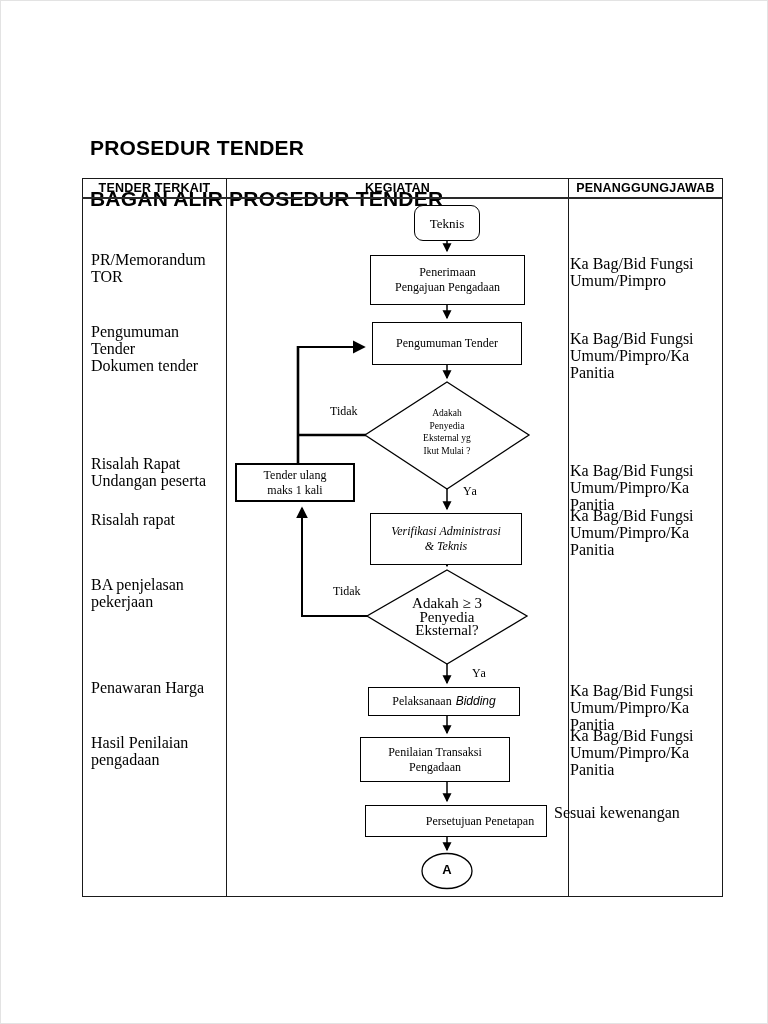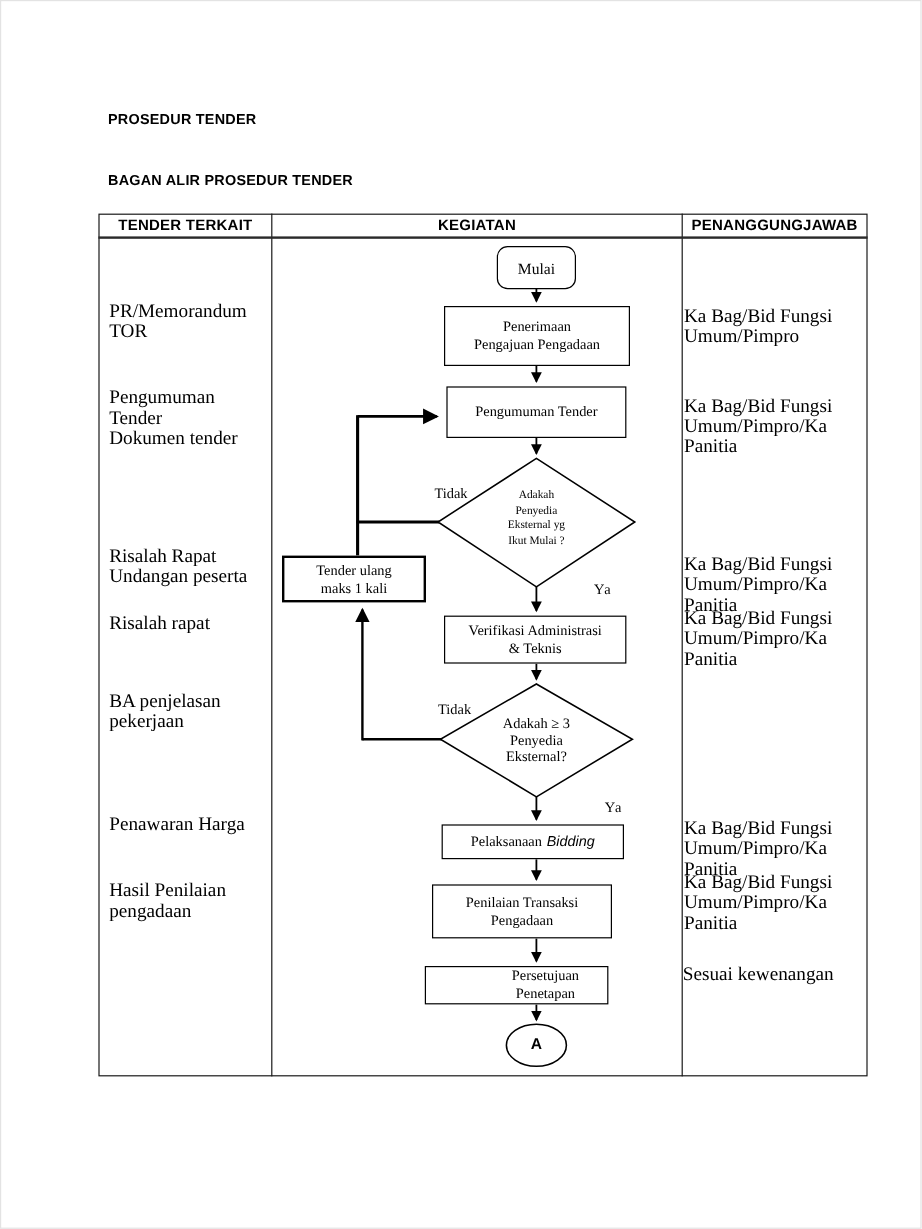--- a/index.html
+++ b/index.html
@@ -2,33 +2,33 @@
 <html><head>
 <meta charset="utf-8">
 <style>
   html,body{margin:0;padding:0;}
   body{
     width:768px;height:1024px;position:relative;background:#ffffff;
     font-family:"Liberation Sans",sans-serif;color:#000;overflow:hidden;
   }
   .page-frame{position:absolute;inset:0;border:1px solid #e3e3e3;pointer-events:none;}
   .abs{position:absolute;}
-  .title{font-weight:bold;font-size:12px;letter-spacing:.2px;font-family:"Liberation Sans",sans-serif;}
+  .title{font-weight:bold;font-size:21px;letter-spacing:.2px;font-family:"Liberation Sans",sans-serif;margin-top:44px;}
   .preline{white-space:pre-line;}
   .coltext{font-size:16px;line-height:17px;font-family:"Liberation Serif",serif;}
   
   .tbl-outer{left:82px;top:178px;width:641px;height:719px;border:1.6px solid #1a1a1a;box-sizing:border-box;}
   .vline{top:178px;height:719px;width:1.3px;background:#1a1a1a;}
   .hdr-bottom{left:82px;top:197px;width:641px;height:2.4px;background:#2a2a2a;}
   .hdr-cell{top:179px;height:18px;line-height:18px;text-align:center;font-weight:bold;font-size:12.5px;letter-spacing:.2px;}
   
   .fbox{box-sizing:border-box;border:1.5px solid #000;background:#fff;display:flex;align-items:center;justify-content:center;
         text-align:center;font-family:"Liberation Serif",serif;font-size:12px;line-height:15px;}
   .dtext{text-align:center;font-family:"Liberation Serif",serif;}
-  .lbl{font-family:"Liberation Serif",serif;font-size:12px;margin-left:32px;}
+  .lbl{font-family:"Liberation Serif",serif;font-size:12px;}
   .it{font-style:italic;font-family:"Liberation Sans",sans-serif;margin-left:4px;}
   svg{position:absolute;left:0;top:0;pointer-events:none;}
 </style>
 </head>
 <body>
 
 <div class="page-frame"></div>
 
 <div class="abs title" style="left:90px;top:92px;">PROSEDUR TENDER</div>
 <div class="abs title" style="left:90px;top:143px;">BAGAN ALIR PROSEDUR TENDER</div>
@@ -59,21 +59,21 @@
 <div class="abs coltext preline" style="left:570px;top:330px;width:150px;">Ka Bag/Bid Fungsi
 Umum/Pimpro/Ka Panitia</div>
 <div class="abs coltext preline" style="left:570px;top:462px;width:150px;">Ka Bag/Bid Fungsi
 Umum/Pimpro/Ka Panitia</div>
 <div class="abs coltext preline" style="left:570px;top:507px;width:150px;">Ka Bag/Bid Fungsi
 Umum/Pimpro/Ka Panitia</div>
 <div class="abs coltext preline" style="left:570px;top:682px;width:150px;">Ka Bag/Bid Fungsi
 Umum/Pimpro/Ka Panitia</div>
 <div class="abs coltext preline" style="left:570px;top:727px;width:150px;">Ka Bag/Bid Fungsi
 Umum/Pimpro/Ka Panitia</div>
-<div class="abs coltext preline" style="left:569px;top:804px;width:150px;">Sesuai kewenangan</div>
+<div class="abs coltext preline" style="left:554px;top:804px;width:150px;">Sesuai kewenangan</div>
 
 <svg width="768" height="1024" viewBox="0 0 768 1024">
   <defs>
     <marker id="ah" markerWidth="8" markerHeight="8" refX="5.2" refY="3" orient="auto">
       <path d="M0,0 L6,3 L0,6 Z" fill="#000"></path>
     </marker>
   </defs>
 
   <line x1="447" y1="240" x2="447" y2="251" stroke="#000" stroke-width="1.5" marker-end="url(#ah)"></line>
   <line x1="447" y1="305" x2="447" y2="318" stroke="#000" stroke-width="1.5" marker-end="url(#ah)"></line>
@@ -91,50 +91,50 @@
 
   <line x1="368" y1="616" x2="302" y2="616" stroke="#000" stroke-width="2"></line>
   <line x1="302" y1="617" x2="302" y2="508" stroke="#000" stroke-width="2" marker-end="url(#ah)"></line>
 
   <polygon points="447,382 529,435 447,489 365,435" fill="#fff" stroke="#000" stroke-width="1.3"></polygon>
   <polygon points="447,570 527,616 447,664 367,616" fill="#fff" stroke="#000" stroke-width="1.3"></polygon>
 
   <ellipse cx="447" cy="871" rx="25" ry="17.5" fill="#fff" stroke="#000" stroke-width="1.3"></ellipse>
 </svg>
 
-<div class="abs fbox" style="left:414px;top:205px;width:66px;height:36px;border-radius:9px;font-size:13px;">Mulai</div>
+<div class="abs fbox" style="left:414px;top:205px;width:66px;height:36px;border-radius:9px;font-size:13px;">Teknis</div>
 
 <div class="abs fbox preline" style="left:370px;top:255px;width:155px;height:50px;">Penerimaan
 Pengajuan Pengadaan</div>
 
 <div class="abs fbox" style="left:372px;top:322px;width:150px;height:43px;">Pengumuman Tender</div>
 
 <div class="abs dtext preline" style="left:382px;top:407px;width:130px;font-size:9.5px;line-height:12.5px;">Adakah
 Penyedia
 Eksternal yg
 Ikut Mulai ?</div>
 
 <div class="abs fbox preline" style="left:235px;top:463px;width:120px;height:39px;border-width:2px;">Tender ulang
 maks 1 kali</div>
 
-<div class="abs fbox preline" style="left:370px;top:513px;width:152px;height:40px;">Verifikasi Administrasi
+<div class="abs fbox preline" style="left:370px;top:513px;width:152px;height:52px;font-style:italic;">Verifikasi Administrasi
 &amp; Teknis</div>
 
-<div class="abs dtext preline" style="left:387px;top:597px;width:120px;font-size:12px;line-height:13.5px;">Adakah ≥ 3
+<div class="abs dtext preline" style="left:387px;top:597px;width:120px;font-size:15px;line-height:13.5px;">Adakah ≥ 3
 Penyedia
 Eksternal?</div>
 
 <div class="abs fbox" style="left:368px;top:687px;width:152px;height:29px;">
     <span>Pelaksanaan</span>
     <span class="it">Bidding</span>
   </div>
 
 <div class="abs fbox preline" style="left:360px;top:737px;width:150px;height:45px;">Penilaian Transaksi
 Pengadaan</div>
 
-<div class="abs fbox" style="left:354px;top:805px;width:153px;height:32px;padding-left:48px;">Persetujuan Penetapan</div>
+<div class="abs fbox" style="left:365px;top:805px;width:182px;height:32px;padding-left:48px;">Persetujuan Penetapan</div>
 
 <div class="abs" style="left:422px;top:862px;width:50px;text-align:center;font-weight:bold;font-size:13px;">A</div>
 
 <div class="abs lbl" style="left:330px;top:404px;">Tidak</div>
 <div class="abs lbl" style="left:463px;top:484px;letter-spacing:1px;">Ya</div>
 <div class="abs lbl" style="left:333px;top:584px;">Tidak</div>
 <div class="abs lbl" style="left:472px;top:666px;letter-spacing:1px;">Ya</div>
 
 </body></html>

